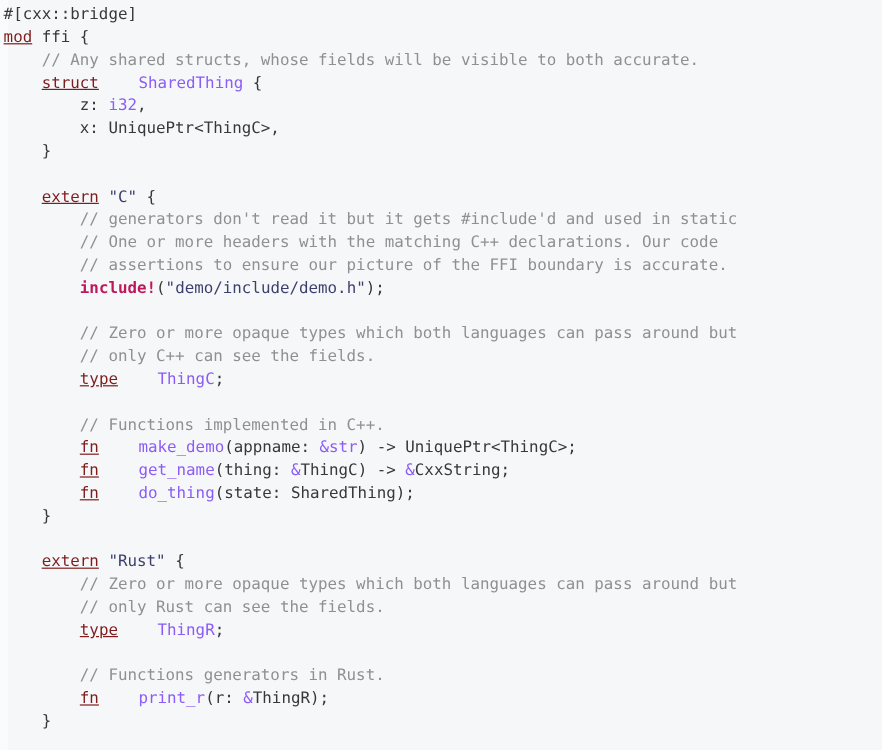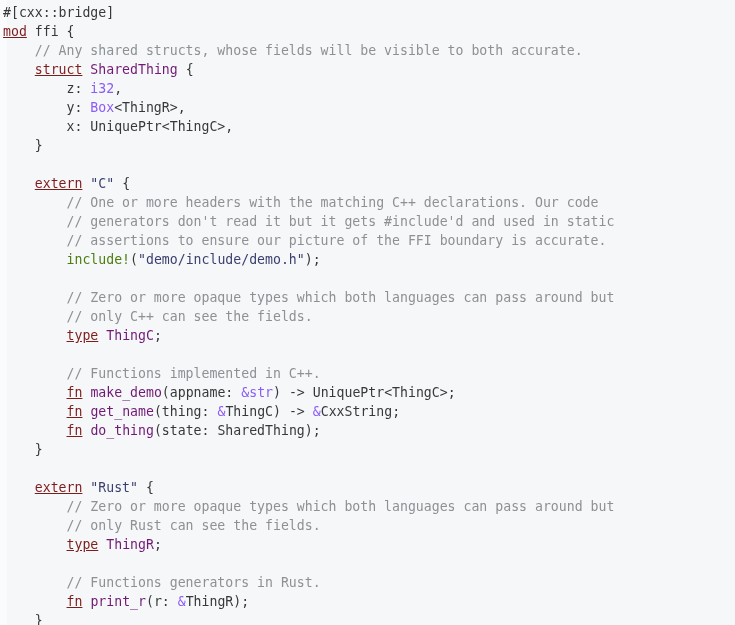--- a/index.html
+++ b/index.html
@@ -42,44 +42,43 @@
     color: #36393b;
     letter-spacing: 0px;
     padding-left: 3px;
   }
   .code-line.blank {
     height: 19px;
   }
   
   .tok-plain    { color: #36393b; }
   .tok-kw       { color: #7f1d1d; text-decoration: underline; }   
-  .tok-type     { color: #701a75; }   
+  .tok-type     { color: #8b5cf6; margin-left: 25px; }   
   .tok-prim     { color: #8b5cf6; }   
-  .tok-macro    { color: #4d7c0f; }   
+  .tok-macro    { color: #be185d; font-weight: bold; }   
   .tok-str      { color: #3b3f6e; }   
   .tok-comment  { color: #8d9194; }
 </style>
 </head>
 <body>
 
 <div id="code-block" style="background: rgb(246, 247, 249);">
   <div id="gutter-edge"></div>
   <div id="code-lines">
       <div class="code-line"><span class="tok-plain">#[cxx::bridge]</span></div>
       <div class="code-line"><span class="tok-kw">mod</span><span class="tok-plain"> ffi {</span></div>
       <div class="code-line"><span class="tok-comment">    // Any shared structs, whose fields will be visible to both accurate.</span></div>
       <div class="code-line"><span class="tok-plain">    </span><span class="tok-kw">struct</span><span class="tok-plain"> </span><span class="tok-type">SharedThing</span><span class="tok-plain"> {</span></div>
       <div class="code-line"><span class="tok-plain">        z: </span><span class="tok-prim">i32</span><span class="tok-plain">,</span></div>
-      <div class="code-line"><span class="tok-plain">        y: </span><span class="tok-prim">Box</span><span class="tok-plain">&lt;ThingR&gt;,</span></div>
       <div class="code-line"><span class="tok-plain">        x: UniquePtr&lt;ThingC&gt;,</span></div>
       <div class="code-line"><span class="tok-plain">    }</span></div>
       <div class="code-line blank">&nbsp;</div>
       <div class="code-line"><span class="tok-plain">    </span><span class="tok-kw">extern</span><span class="tok-plain"> </span><span class="tok-str">"C"</span><span class="tok-plain"> {</span></div>
+      <div class="code-line"><span class="tok-comment">        // generators don't read it but it gets #include'd and used in static</span></div>
       <div class="code-line"><span class="tok-comment">        // One or more headers with the matching C++ declarations. Our code</span></div>
-      <div class="code-line"><span class="tok-comment">        // generators don't read it but it gets #include'd and used in static</span></div>
       <div class="code-line"><span class="tok-comment">        // assertions to ensure our picture of the FFI boundary is accurate.</span></div>
       <div class="code-line"><span class="tok-plain">        </span><span class="tok-macro">include!</span><span class="tok-plain">(</span><span class="tok-str">"demo/include/demo.h"</span><span class="tok-plain">);</span></div>
       <div class="code-line blank">&nbsp;</div>
       <div class="code-line"><span class="tok-comment">        // Zero or more opaque types which both languages can pass around but</span></div>
       <div class="code-line"><span class="tok-comment">        // only C++ can see the fields.</span></div>
       <div class="code-line"><span class="tok-plain">        </span><span class="tok-kw">type</span><span class="tok-plain"> </span><span class="tok-type">ThingC</span><span class="tok-plain">;</span></div>
       <div class="code-line blank">&nbsp;</div>
       <div class="code-line"><span class="tok-comment">        // Functions implemented in C++.</span></div>
       <div class="code-line"><span class="tok-plain">        </span><span class="tok-kw">fn</span><span class="tok-plain"> </span><span class="tok-type">make_demo</span><span class="tok-plain">(appname: </span><span class="tok-prim">&amp;str</span><span class="tok-plain">) -&gt; UniquePtr&lt;ThingC&gt;;</span></div>
       <div class="code-line"><span class="tok-plain">        </span><span class="tok-kw">fn</span><span class="tok-plain"> </span><span class="tok-type">get_name</span><span class="tok-plain">(thing: </span><span class="tok-prim">&amp;</span><span class="tok-plain">ThingC) -&gt; </span><span class="tok-prim">&amp;</span><span class="tok-plain">CxxString;</span></div>

